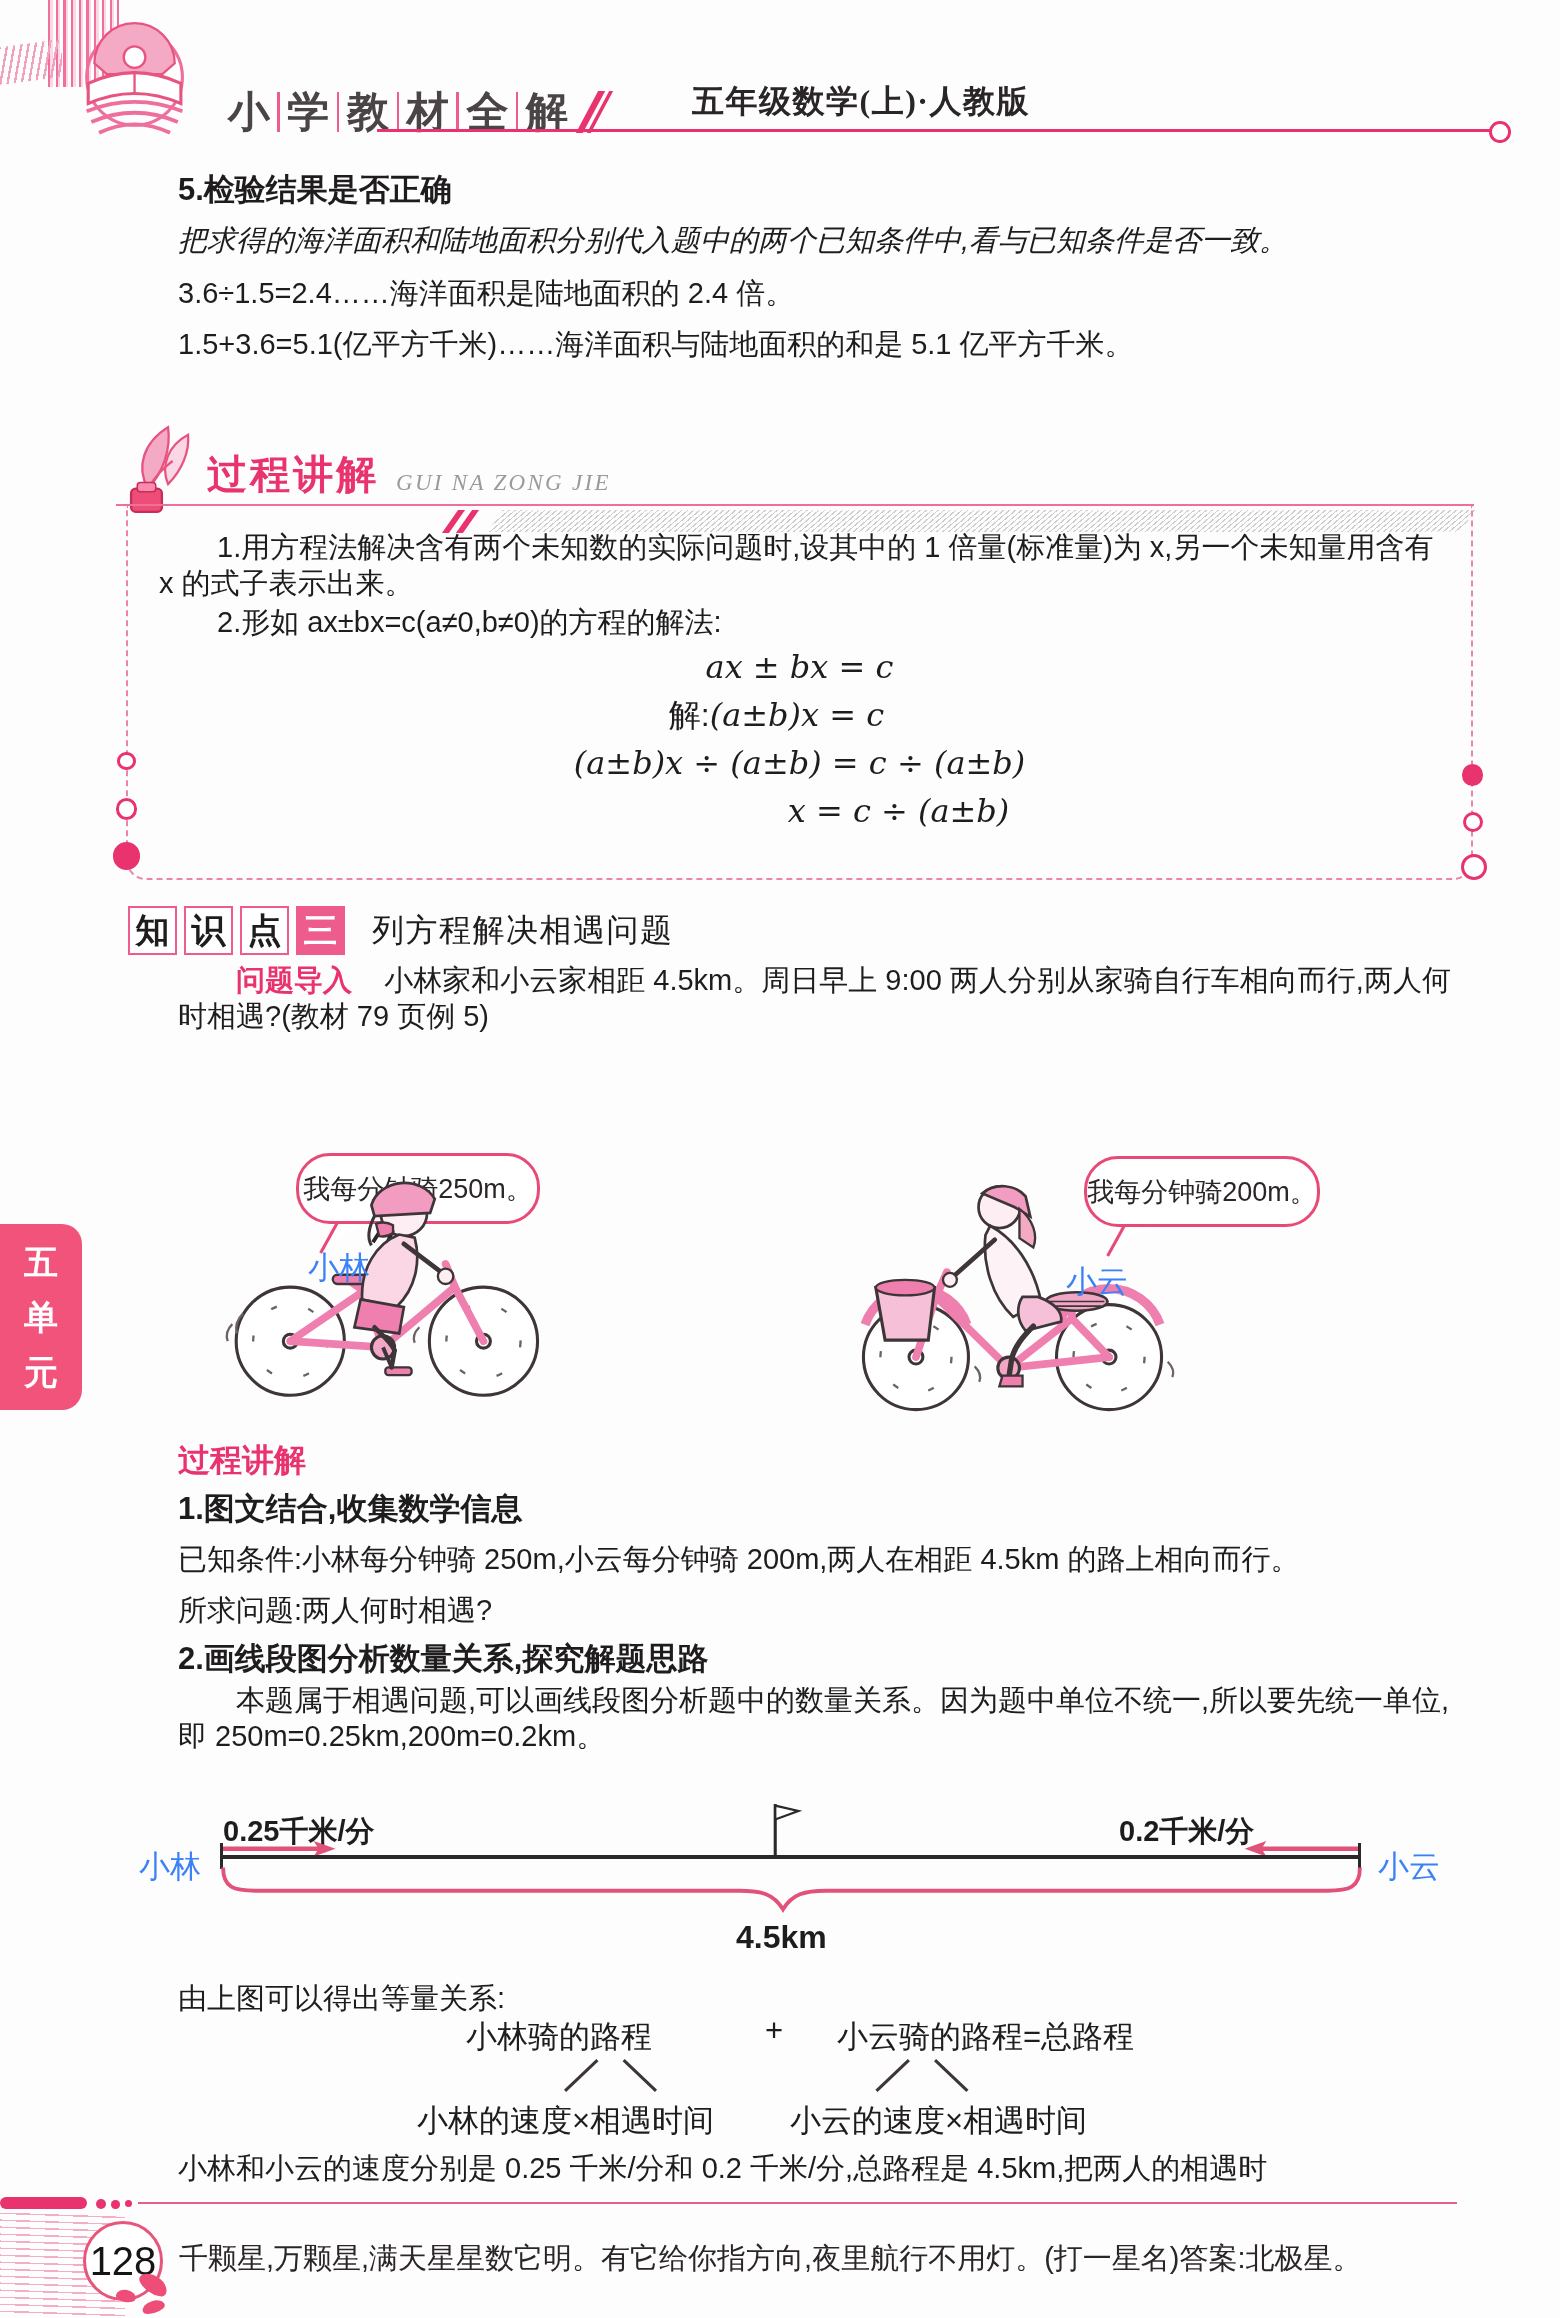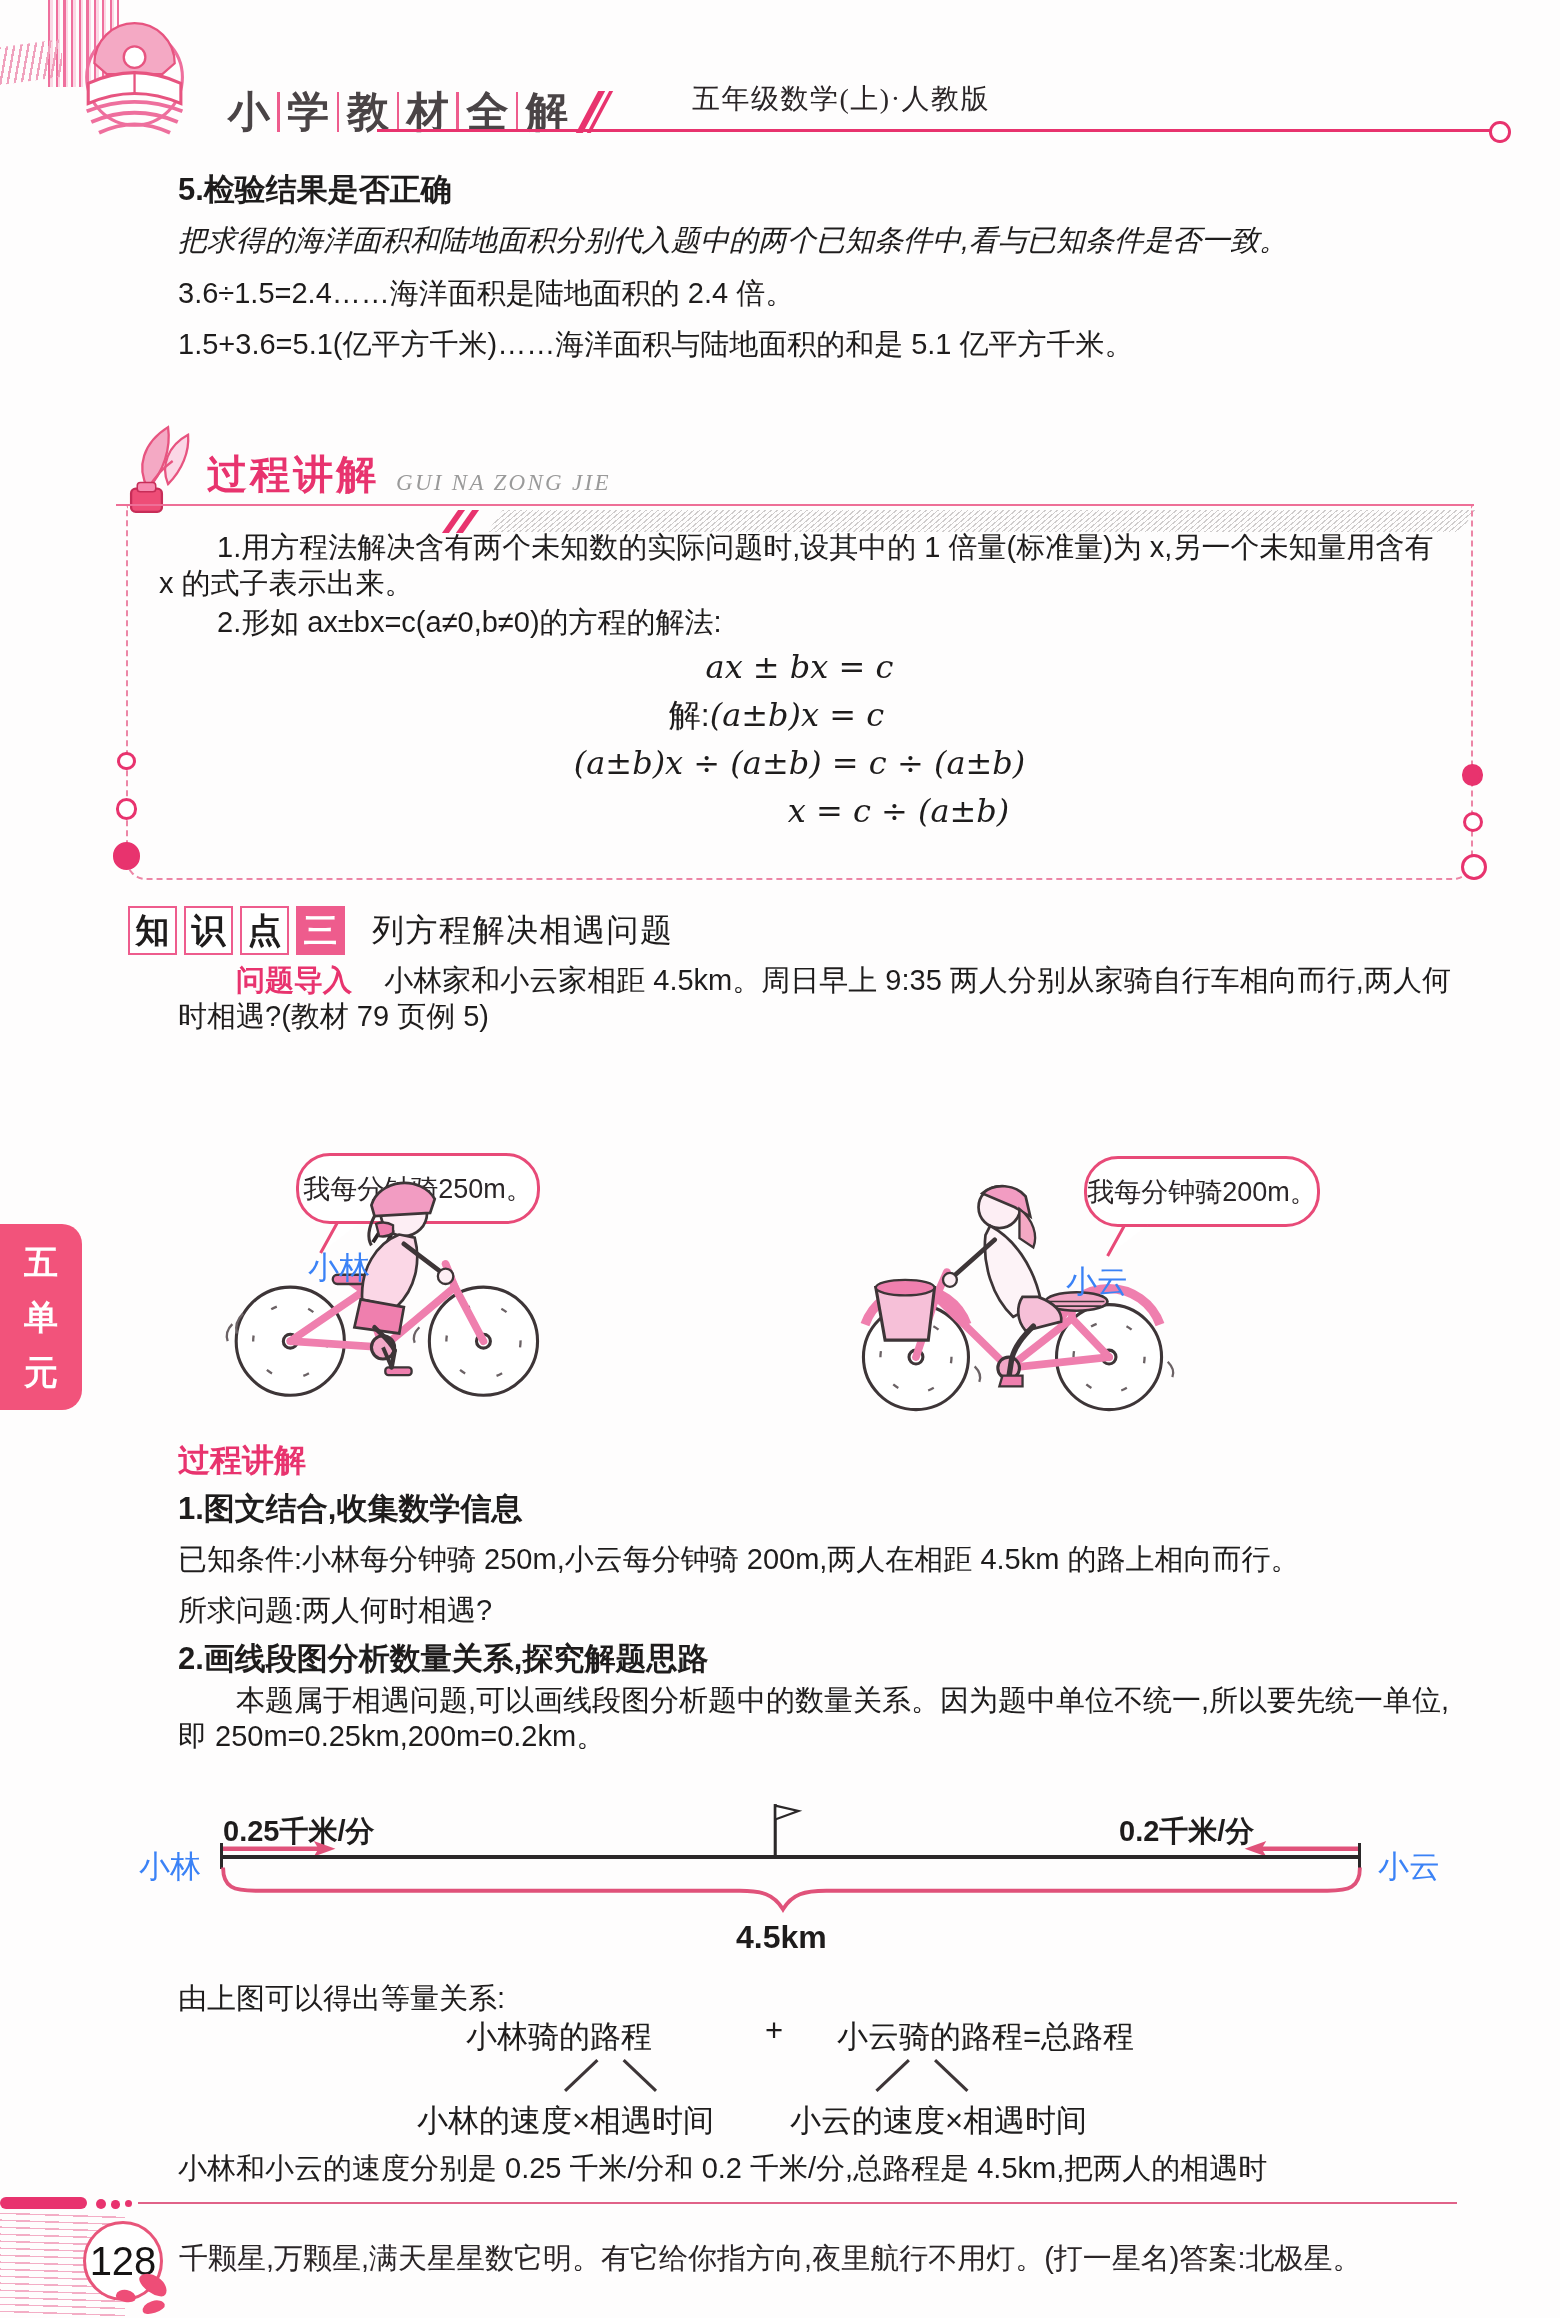--- a/index.html
+++ b/index.html
@@ -11,21 +11,21 @@
   .bold{font-weight:bold;}
   .red{color:#e8336e;}
   
   .logo-stripes{background:repeating-linear-gradient(90deg,#ef6f9d 0 2.3px,rgba(239,111,157,.25) 2.3px 4.6px,transparent 4.6px 7.7px);}
   .logo-diag{background:repeating-linear-gradient(100deg,#f0a1bd 0 2.3px,transparent 2.3px 7px);clip-path:polygon(0 18%,100% 0,100% 82%,0 100%);}
   .brand{display:flex;align-items:center;}
   .brand-char{font-size:42px;font-weight:bold;color:#4a4446;padding:0 7.7px;line-height:48px;}
   .brand-sep{width:2.3px;height:40px;background:#ee5c8d;}
   .brand-slash{display:inline-block;width:7px;height:42px;background:#e8336e;transform:skewX(-28deg);margin-left:10.8px;}
   .brand-slash.s2{width:3.9px;margin-left:4.6px;}
-  .page-title{font-family:"Liberation Serif","DejaVu Serif",serif;font-size:28px;font-weight:normal;color:#2a2527;letter-spacing:1.5px;}
+  .page-title{font-family:"Liberation Serif","DejaVu Serif",serif;font-size:32px;font-weight:bold;color:#2a2527;letter-spacing:1.5px;}
   .head-rule{height:3.1px;background:#e8336e;}
   .head-rule-circle{width:15.5px;height:15.5px;border:3.9px solid #e8336e;border-radius:50%;background:#fff;}
   
   .sum-title{font-size:40px;font-weight:bold;color:#e8336e;letter-spacing:3.1px;}
   .sum-sub{font-family:"Liberation Serif","DejaVu Serif",serif;font-style:italic;font-size:23px;color:#9a9a9a;letter-spacing:2.3px;}
   .sum-rule{height:2.3px;background:#ee6f97;}
   .hatch-bar{height:21.6px;background:repeating-linear-gradient(115deg,#cfcccc 0 1.5px,transparent 1.5px 5.4px);transform:skewX(-35deg);}
   .hatch-slash{width:7px;height:23px;background:#e8336e;transform:skewX(-35deg);}
   .sum-box{border-left:2.3px dashed #ec86a6;border-right:2.3px dashed #ec86a6;border-bottom:2.3px dashed #ec86a6;
            border-radius:0 0 20px 20px;box-sizing:border-box;padding:12.4px 31px 0 31px;}
@@ -140,21 +140,21 @@
     <span class="kp-box">知</span>
     <span class="kp-box">识</span>
     <span class="kp-box">点</span>
     <span class="kp-box solid">三</span>
     <span class="kp-label">列方程解决相遇问题</span>
   </div>
 
   <div class="abs wrap-text" style="left:178px;top:962px;width:1283px;text-indent:2em;">
     <span class="bold red">问题导入</span>
     <span>&nbsp;&nbsp;</span>
-    <span>小林家和小云家相距 4.5km。周日早上 9:35 两人分别从家骑自行车相向而行,两人何时相遇?(教材 79 页例 5)</span>
+    <span>小林家和小云家相距 4.5km。周日早上 9:00 两人分别从家骑自行车相向而行,两人何时相遇?(教材 79 页例 5)</span>
   </div>
 
   <div class="abs" style="left:178px;top:1125px;width:1283px;height:309px;">
 
     <div class="bubble abs" style="left:118px;top:28px;width:244px;height:71px;">
       <span>我每分钟骑250m。</span>
     </div>
     <svg class="abs" style="left:138px;top:94px;" width="49" height="36" viewBox="0 0 64 46">
       <path d="M6,44 L28,4 L58,4" fill="#ffffff" stroke="#e84a78" stroke-width="4" stroke-linejoin="round"></path>
     </svg>

